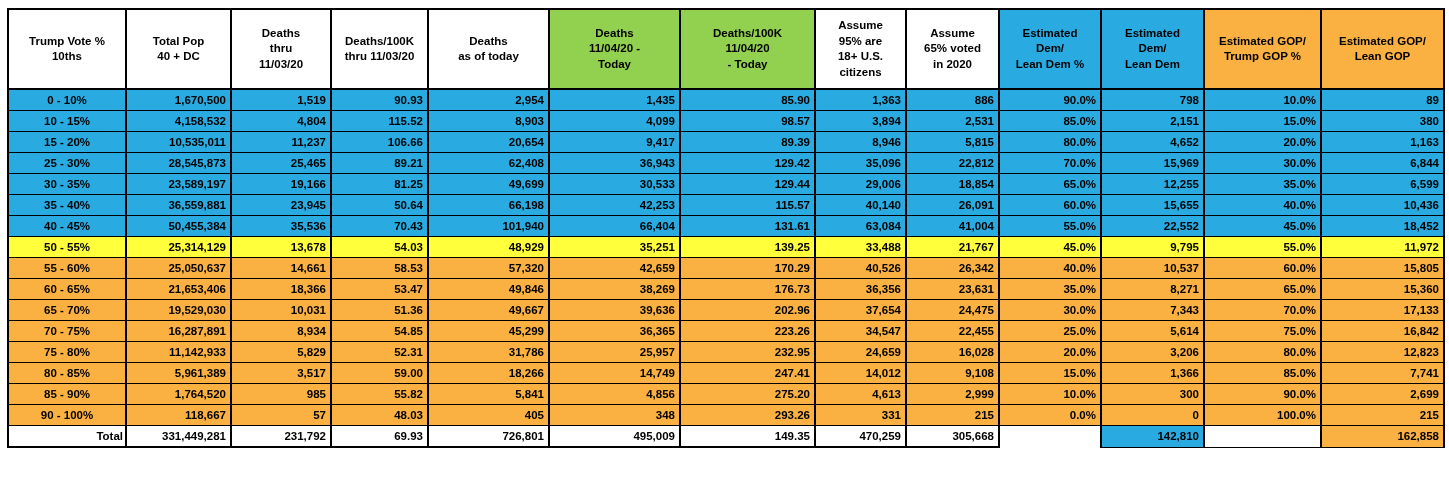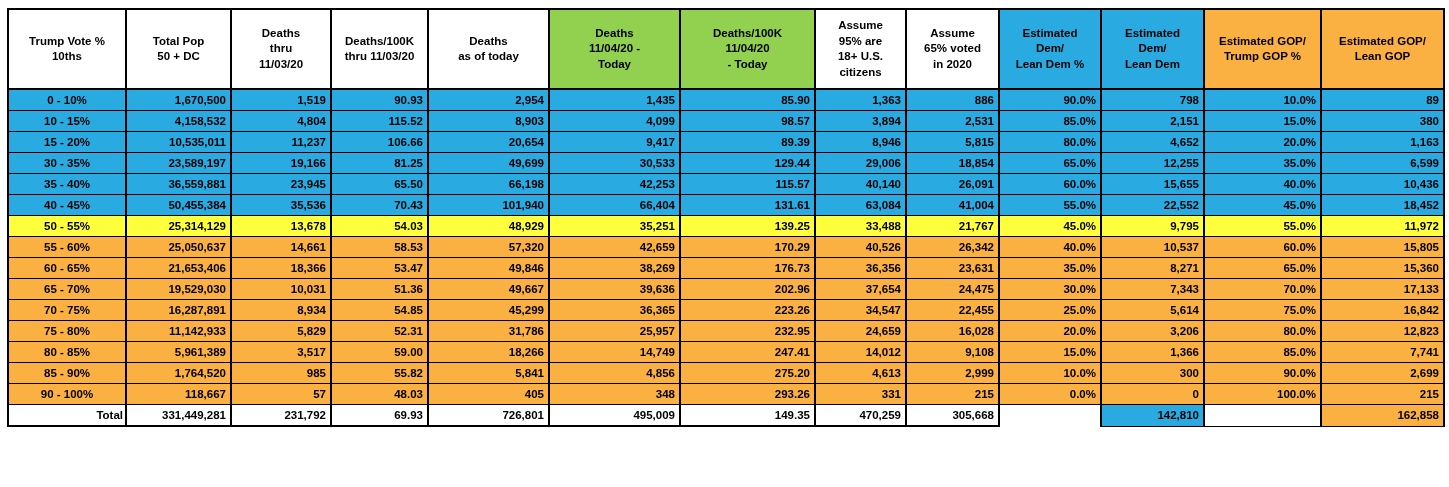--- a/index.html
+++ b/index.html
@@ -68,21 +68,21 @@
         <col style="width: 123px;">
       </colgroup>
     <thead>
       <tr id="header-row">
           <th class="bg-white">
             <div>Trump Vote %</div>
             <div>10ths</div>
           </th>
           <th class="bg-white">
             <div>Total Pop</div>
-            <div>50 + DC</div>
+            <div>40 + DC</div>
           </th>
           <th class="bg-white">
             <div>Deaths</div>
             <div>thru</div>
             <div>11/03/20</div>
           </th>
           <th class="bg-white">
             <div>Deaths/100K</div>
             <div>thru 11/03/20</div>
           </th>
@@ -171,39 +171,54 @@
           <td class="bg-blue">9,417</td>
           <td class="bg-blue">89.39</td>
           <td class="bg-blue">8,946</td>
           <td class="bg-blue">5,815</td>
           <td class="bg-blue">80.0%</td>
           <td class="bg-blue">4,652</td>
           <td class="bg-blue">20.0%</td>
           <td class="bg-blue">1,163</td>
         </tr>
         <tr class="data">
+          <td class="rowlabel bg-blue">25 - 30%</td>
+          <td class="bg-blue">28,545,873</td>
+          <td class="bg-blue">25,465</td>
+          <td class="bg-blue">89.21</td>
+          <td class="bg-blue">62,408</td>
+          <td class="bg-blue">36,943</td>
+          <td class="bg-blue">129.42</td>
+          <td class="bg-blue">35,096</td>
+          <td class="bg-blue">22,812</td>
+          <td class="bg-blue">70.0%</td>
+          <td class="bg-blue">15,969</td>
+          <td class="bg-blue">30.0%</td>
+          <td class="bg-blue">6,844</td>
+        </tr>
+        <tr class="data">
           <td class="rowlabel bg-blue">30 - 35%</td>
           <td class="bg-blue">23,589,197</td>
           <td class="bg-blue">19,166</td>
           <td class="bg-blue">81.25</td>
           <td class="bg-blue">49,699</td>
           <td class="bg-blue">30,533</td>
           <td class="bg-blue">129.44</td>
           <td class="bg-blue">29,006</td>
           <td class="bg-blue">18,854</td>
           <td class="bg-blue">65.0%</td>
           <td class="bg-blue">12,255</td>
           <td class="bg-blue">35.0%</td>
           <td class="bg-blue">6,599</td>
         </tr>
         <tr class="data">
           <td class="rowlabel bg-blue">35 - 40%</td>
           <td class="bg-blue">36,559,881</td>
           <td class="bg-blue">23,945</td>
-          <td class="bg-blue">65.50</td>
+          <td class="bg-blue">50.64</td>
           <td class="bg-blue">66,198</td>
           <td class="bg-blue">42,253</td>
           <td class="bg-blue">115.57</td>
           <td class="bg-blue">40,140</td>
           <td class="bg-blue">26,091</td>
           <td class="bg-blue">60.0%</td>
           <td class="bg-blue">15,655</td>
           <td class="bg-blue">40.0%</td>
           <td class="bg-blue">10,436</td>
         </tr>

